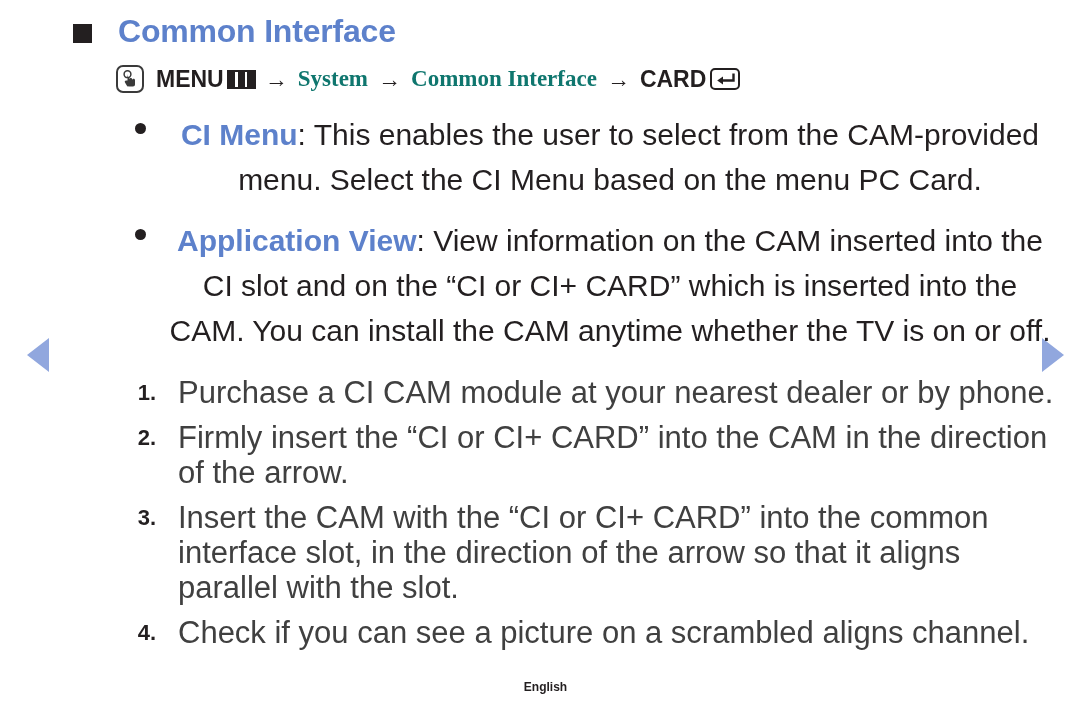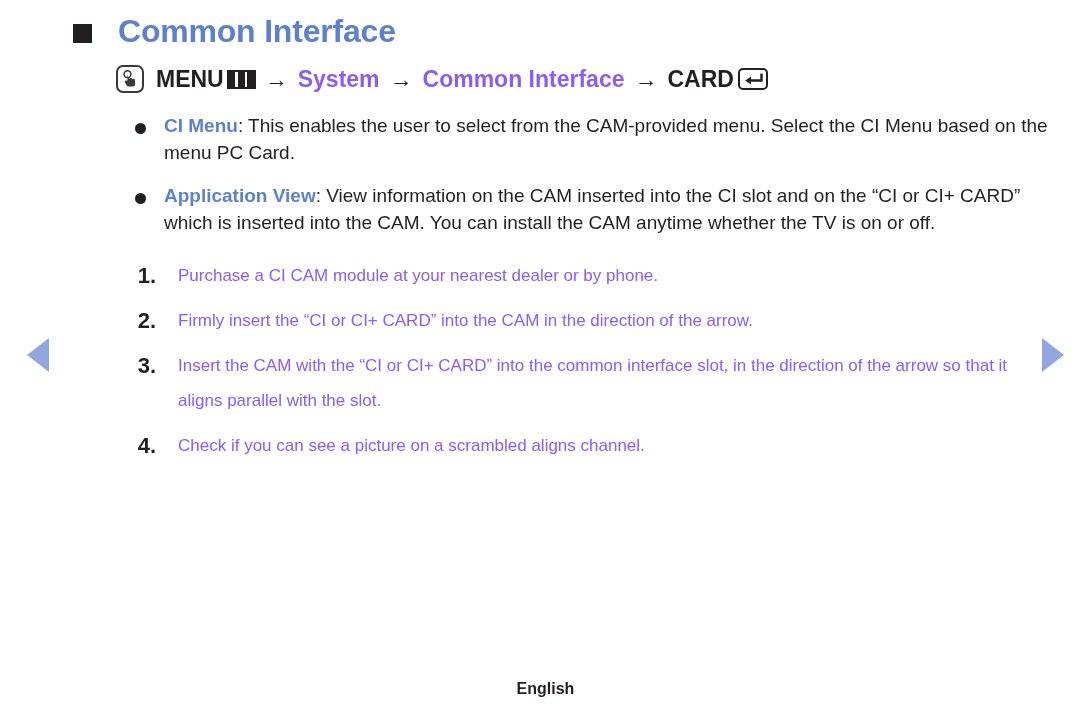--- a/index.html
+++ b/index.html
@@ -78,21 +78,21 @@
   .menu-path {
     display: flex;
     align-items: center;
     font-size: 23px;
     font-weight: bold;
     color: #231f20;
     white-space: nowrap;
     height: 34px;
   }
   .menu-path .seg { margin: 0 1px; }
-  .menu-path .blue { color: #8b5cf6; }
+  .menu-path .blue { color: #0f766e; font-family: Liberation Serif, serif; }
   .menu-path .arrow {
     color: #231f20;
     font-weight: normal;
     margin: 0 9px;
     font-size: 23px;
   }
 
   
   .icon-touch {
     width: 28px;
@@ -159,24 +159,25 @@
     justify-content: center;
     padding-top: 11px;
   }
   .bullet-dot {
     width: 11px;
     height: 11px;
     border-radius: 50%;
     background: #231f20;
   }
   .bullet-body {
-    font-size: 19px;
-    line-height: 27px;
+    font-size: 30px;
+    line-height: 45px;
     color: #231f20;
     flex: 1 1 auto;
+    text-align: center;
   }
   .term {
     color: #5d81cb;
     font-weight: bold;
   }
 
   
   .steps { margin-top: 22px; }
   .step-item {
     display: flex;
@@ -188,34 +189,34 @@
     flex: 0 0 auto;
     text-align: right;
     padding-right: 22px;
     box-sizing: border-box;
     font-size: 22px;
     font-weight: bold;
     color: #231f20;
     line-height: 35px;
   }
   .step-body {
-    font-size: 17px;
+    font-size: 31px;
     line-height: 35px;
-    color: #8b5cf6;
+    color: #404040;
     flex: 1 1 auto;
   }
 
   
   .footer {
     position: absolute;
     left: 0;
     right: 0;
     top: 680px;
     text-align: center;
-    font-size: 16px;
+    font-size: 12px;
     font-weight: bold;
     color: #231f20;
   }
 </style>
 </head>
 <body>
 
 <div class="page">
 
   <div class="nav-arrow prev"></div>

